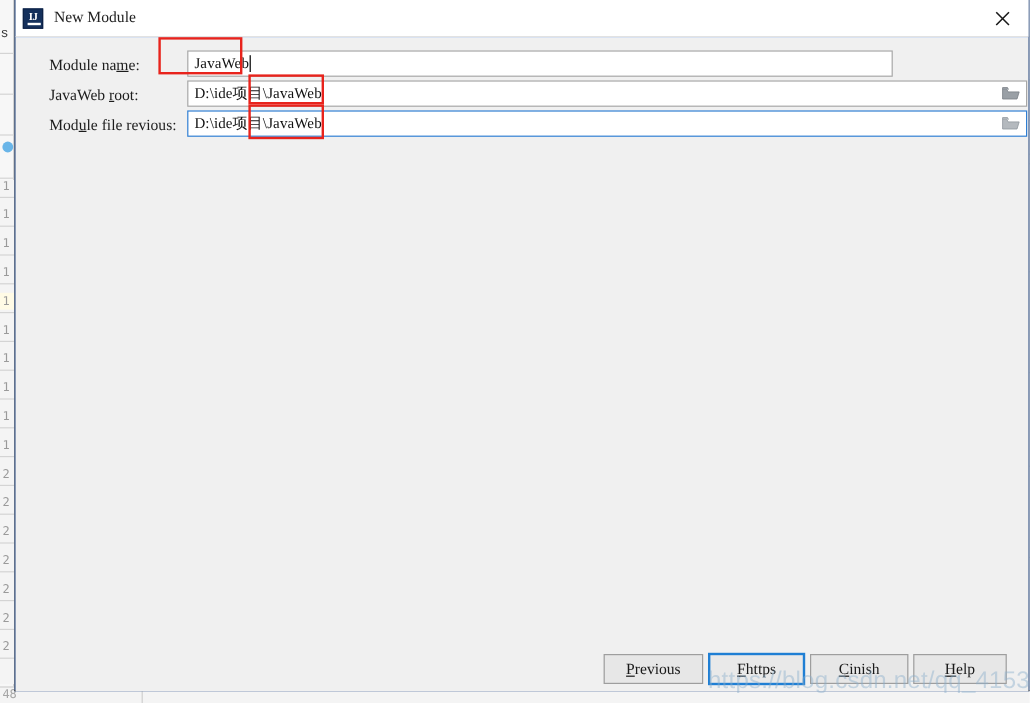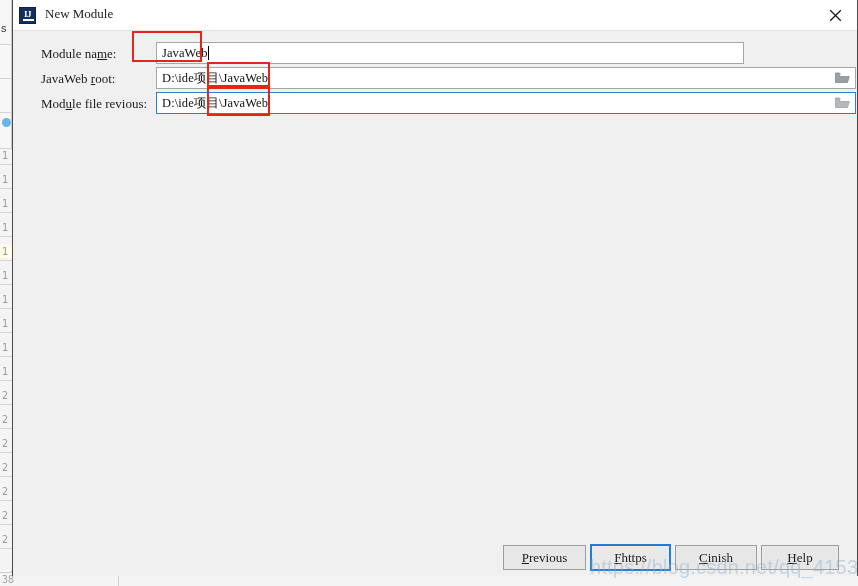--- a/index.html
+++ b/index.html
@@ -306,21 +306,21 @@
     <div class="bg-right-mark" style="top:128px;"></div>
     <div class="bg-right-mark" style="top:136px;"></div>
     <div class="bg-right-mark" style="top:226px;"></div>
     <div class="bg-right-hl" style="top:268px;"></div>
     <div class="bg-right-mark" style="top:310px;"></div>
     <div class="bg-right-mark" style="top:388px;"></div>
     <div class="bg-right-mark" style="top:464px;"></div>
     <div class="bg-bottom-num" style="right:2px; bottom:2px; left:auto; font-size:13px; color:#d2d2d2;">4</div>
 
     <div class="bg-bottom-strip"></div>
-    <div class="bg-bottom-num">38</div>
+    <div class="bg-bottom-num">48</div>
     <div class="bg-bottom-sep"></div>
   </div>
 
   <div class="dialog">
 
     <div class="titlebar">
       <div class="title-icon">
         <span class="ij">IJ</span>
         <span class="ij-bar"></span>
       </div>

